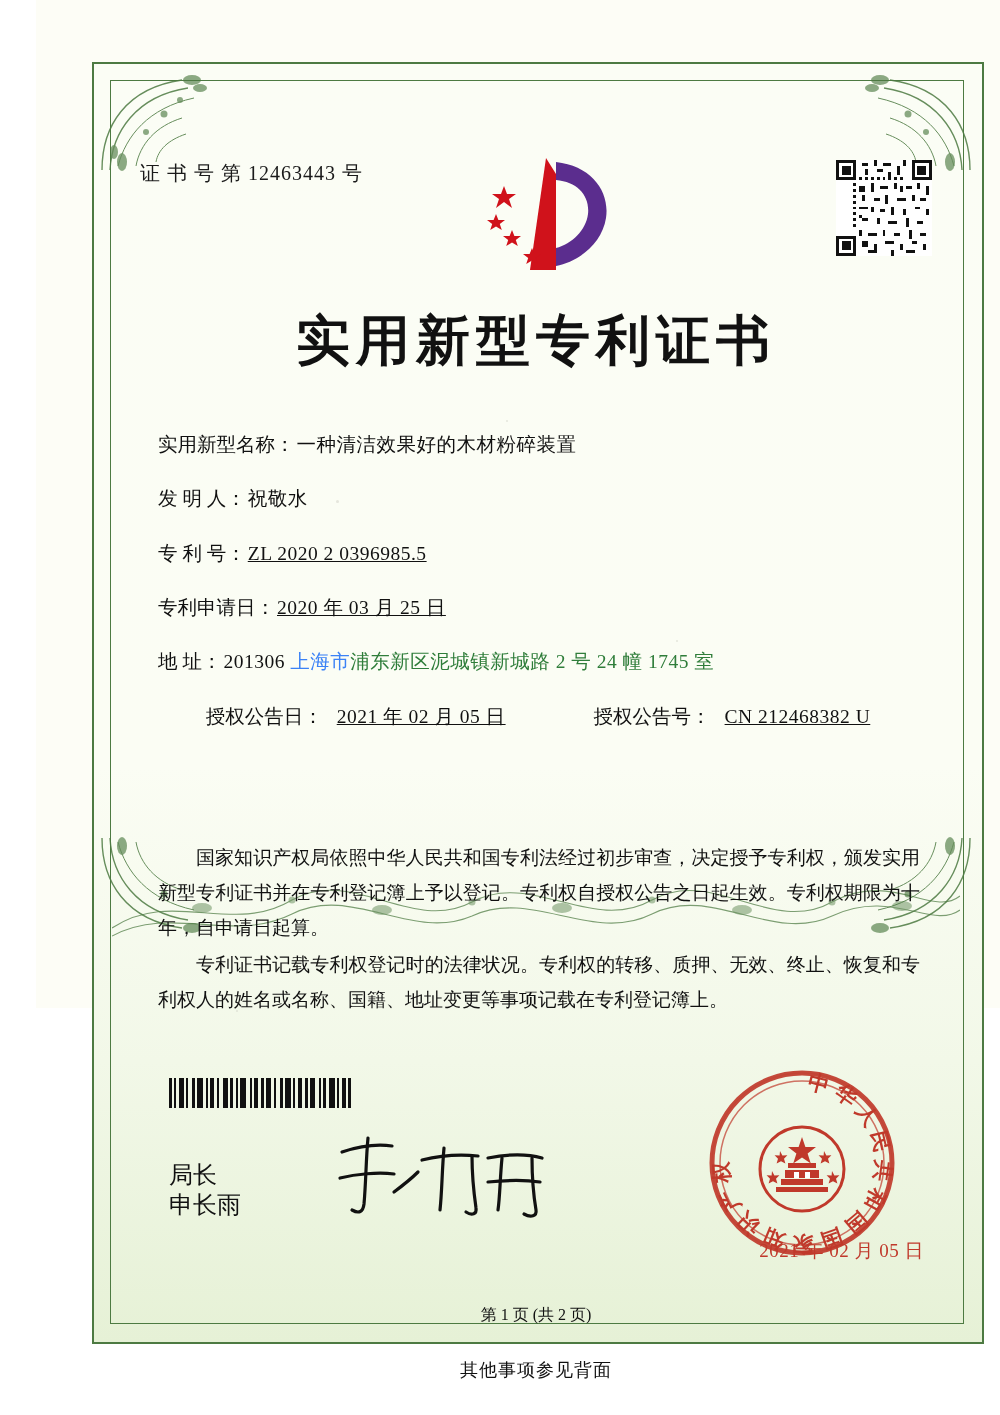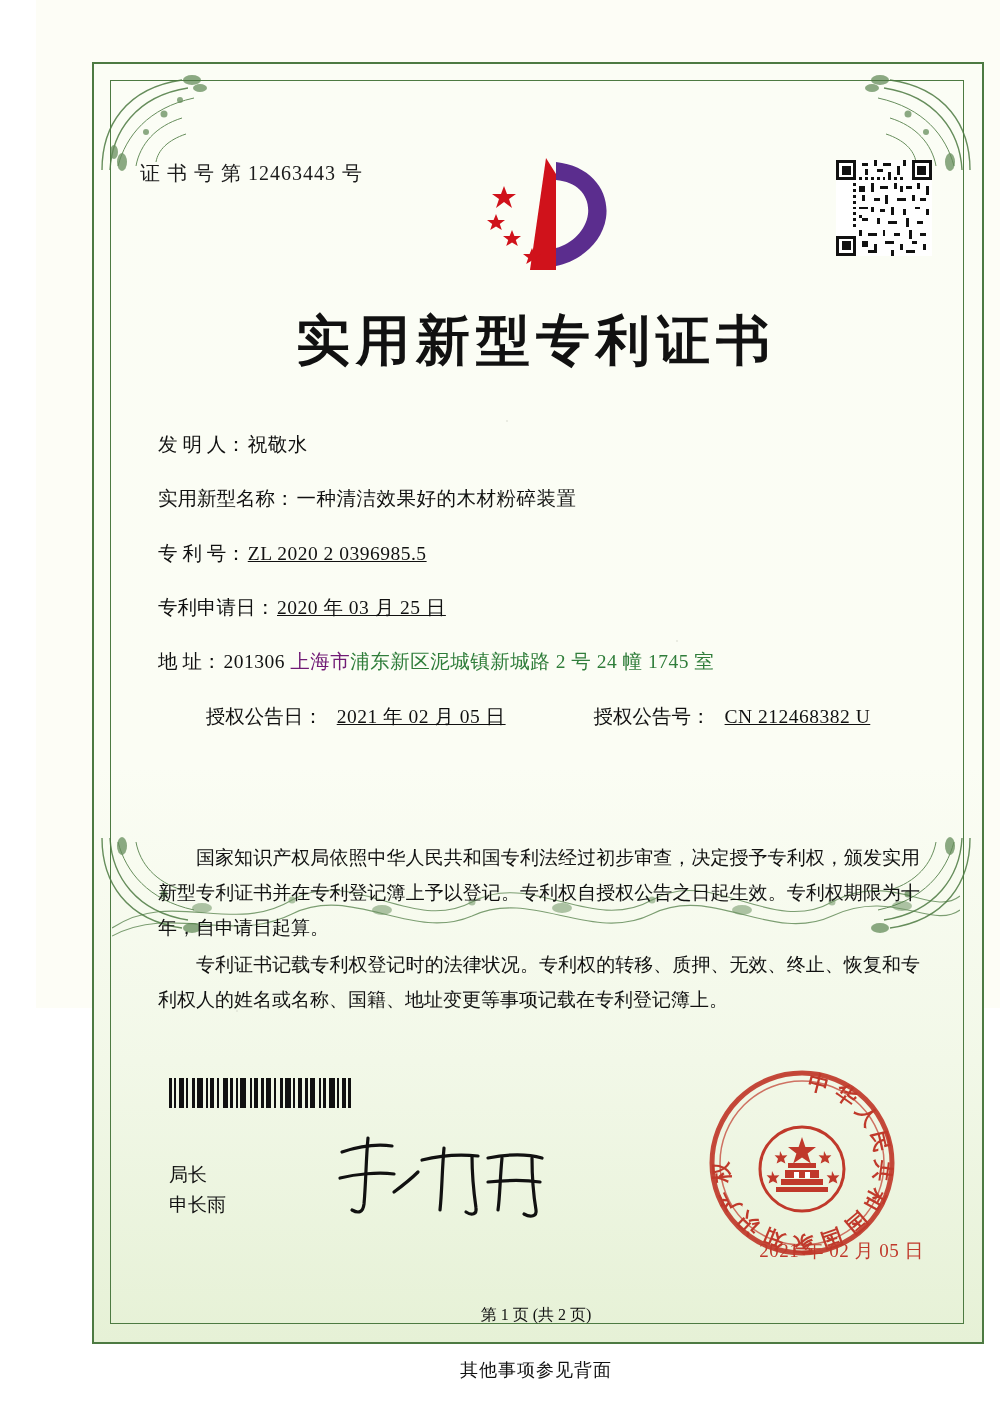--- a/index.html
+++ b/index.html
@@ -112,21 +112,21 @@
   }
   .row .lbl {
     white-space: nowrap;
     letter-spacing: 0px;
   }
   .row .val {
     margin-left: 2px;
     letter-spacing: .5px;
   }
   .val.num { font-family: "Liberation Serif", serif; text-decoration: underline; }
-  .addr-val .red  { color: #701a75; }
+  .addr-val .red  { color: #3b82f6; }
   .addr-val .green{ color: #2f7d3a; }
 
   .row.two-col { justify-content: center; gap: 12px; }
   .row .gap { display: inline-block; width: 64px; }
 
   
   .paras {
     position: absolute;
     left: 122px; top: 840px;
     width: 762px;
@@ -144,21 +144,21 @@
     width: 250px; height: 30px;
     display: flex;
     align-items: stretch;
   }
   .barcode i { display: block; background: #111; height: 100%; }
 
   
   .sig-label {
     position: absolute;
     left: 133px; top: 1160px;
-    font-size: 19px;
+    font-size: 24px;
     line-height: 30px;
     color: #111;
   }
   .sig-hand {
     position: absolute;
     left: 290px; top: 1130px;
     width: 230px; height: 90px;
   }
 
   
@@ -399,27 +399,27 @@
           <rect x="22" y="9" width="1" height="2"></rect>
       </g>
     </svg>
   </div>
 
   <div class="title">实用新型专利证书</div>
 
   <div class="fields">
 
     <div class="row">
+      <span class="lbl">实用新型名称：</span>
+      <span class="val">一种清洁效果好的木材粉碎装置</span>
+    </div>
+
+    <div class="row">
       <span class="lbl">发    明    人：</span>
       <span class="val">祝敬水</span>
-    </div>
-
-    <div class="row">
-      <span class="lbl">实用新型名称：</span>
-      <span class="val">一种清洁效果好的木材粉碎装置</span>
     </div>
 
     <div class="row">
       <span class="lbl">专    利    号：</span>
       <span class="val num">ZL 2020 2 0396985.5</span>
     </div>
 
     <div class="row">
       <span class="lbl">专利申请日：</span>
       <span class="val num">2020 年 03 月 25 日</span>

